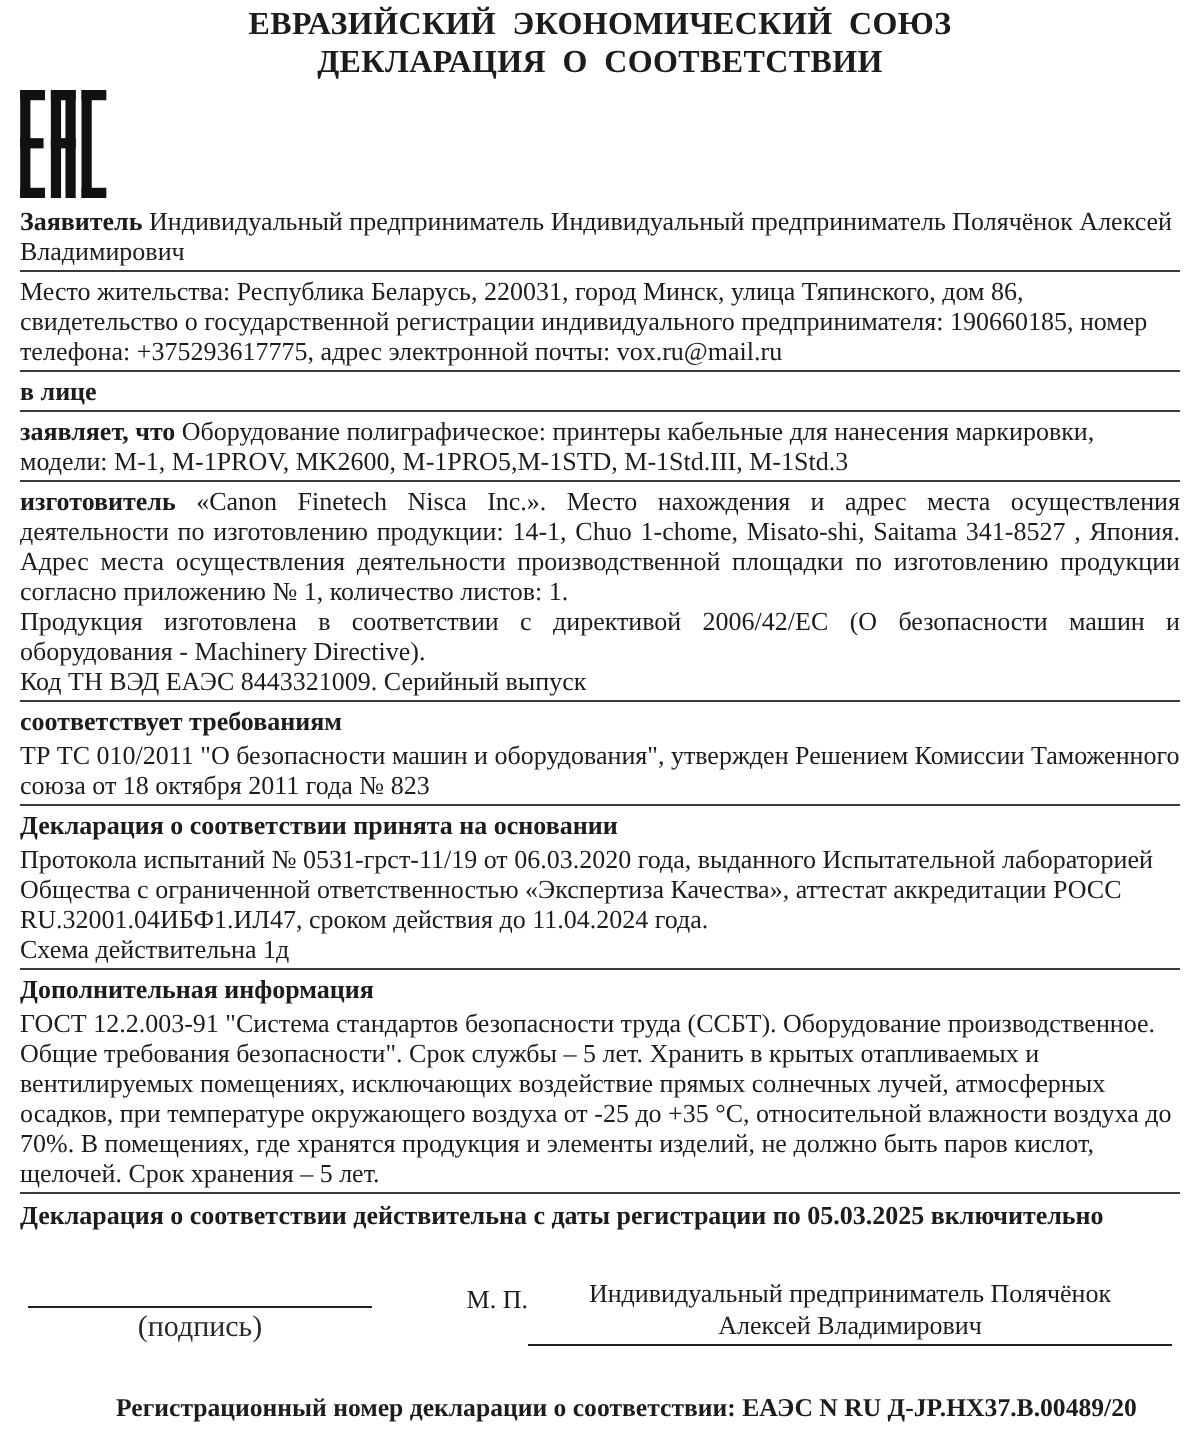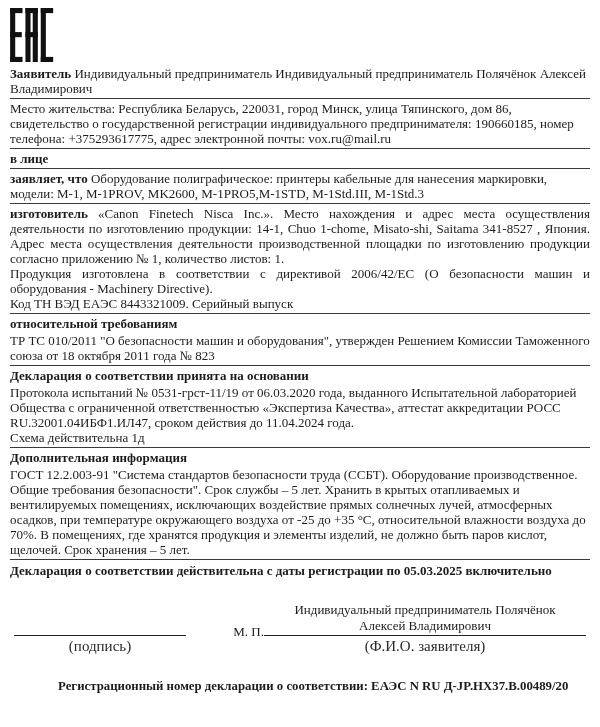--- a/index.html
+++ b/index.html
@@ -70,20 +70,24 @@
     font-size: 12.8px;
     line-height: 15px;
     margin-bottom: 12px;
   }
 </style>
 </head>
 <body>
 
 <div class="page">
 
+  <div class="title">
+    <div>ЕВРАЗИЙСКИЙ ЭКОНОМИЧЕСКИЙ СОЮЗ</div>
+    <div>ДЕКЛАРАЦИЯ О СООТВЕТСТВИИ</div>
+  </div>
 
   <div class="logo">
     <svg width="44" height="54" viewBox="0 0 60 74" role="img" aria-label="ЕАС">
       <g fill="#111111">
         <rect x="0" y="0" width="7" height="74"></rect>
         <rect x="0" y="0" width="17" height="7"></rect>
         <rect x="0" y="33" width="16" height="7"></rect>
         <rect x="0" y="67" width="17" height="7"></rect>
         <rect x="21" y="0" width="7" height="74"></rect>
         <rect x="31" y="0" width="7" height="74"></rect>
@@ -112,21 +116,21 @@
 
   <div class="sec just nopad-b">
     <span class="bold">изготовитель</span>
     <span>«Canon Finetech Nisca Inc.». Место нахождения и адрес места осуществления деятельности по изготовлению продукции: 14-1, Chuo 1-chome, Misato-shi, Saitama 341-8527 , Япония. Адрес места осуществления деятельности производственной площадки по изготовлению продукции согласно приложению № 1, количество листов: 1.</span>
   </div>
 
   <div class="sec just nopad-b nopad-t">Продукция изготовлена в соответствии с директивой 2006/42/EC (О безопасности машин и оборудования - Machinery Directive).</div>
 
   <div class="sec hr nopad-t">Код ТН ВЭД ЕАЭС 8443321009. Серийный выпуск</div>
 
-  <div class="sec bold nopad-b">относительной требованиям</div>
+  <div class="sec bold nopad-b">соответствует требованиям</div>
 
   <div class="sec hr">ТР ТС 010/2011 "О безопасности машин и оборудования", утвержден Решением Комиссии Таможенного союза от 18 октября 2011 года № 823</div>
 
   <div class="sec bold nopad-b">Декларация о соответствии принята на основании</div>
 
   <div class="sec nopad-b">Протокола испытаний № 0531-грст-11/19 от 06.03.2020 года, выданного Испытательной лабораторией Общества с ограниченной ответственностью «Экспертиза Качества», аттестат аккредитации РОСС RU.32001.04ИБФ1.ИЛ47, сроком действия до 11.04.2024 года.</div>
 
   <div class="sec hr nopad-t">Схема действительна 1д</div>
 
   <div class="sec bold nopad-b">Дополнительная информация</div>
@@ -136,21 +140,20 @@
   <div class="sec bold validity">Декларация о соответствии  действительна с даты регистрации по 05.03.2025 включительно</div>
 
   <div class="sig-row">
     <div class="sig-left">
       <div class="sig-line"></div>
       <div class="sig-cap">(подпись)</div>
     </div>
     <div class="sig-mid">М. П.</div>
     <div class="sig-right">
       <div class="sig-name">Индивидуальный предприниматель  Полячёнок Алексей Владимирович</div>
-      <div class="sig-cap">(Ф.И.О. заявителя)</div>
     </div>
   </div>
 
   <div class="footer">
     <div class="foot-line">Регистрационный номер декларации о соответствии: ЕАЭС N RU Д-JP.НХ37.В.00489/20</div>
 
   </div>
 
 </div>
 

